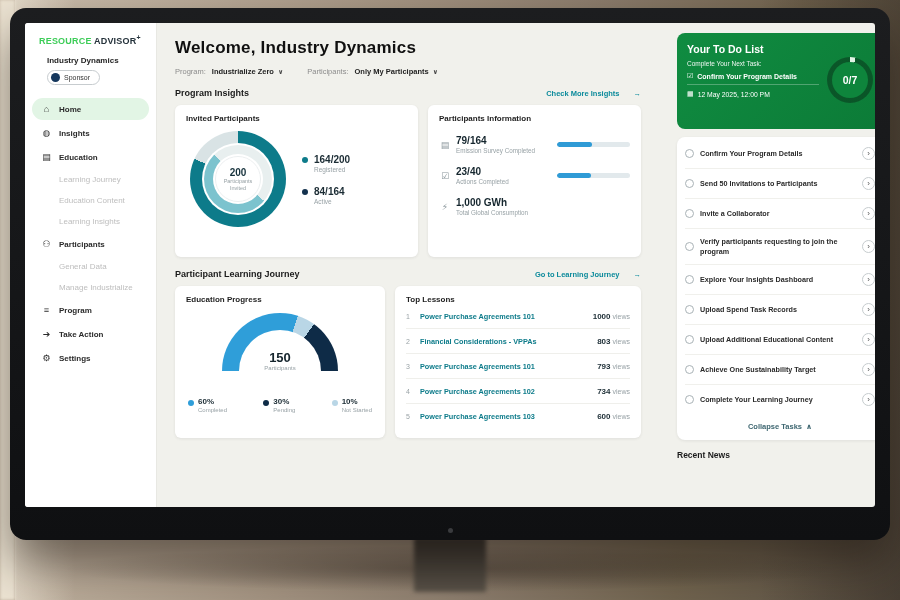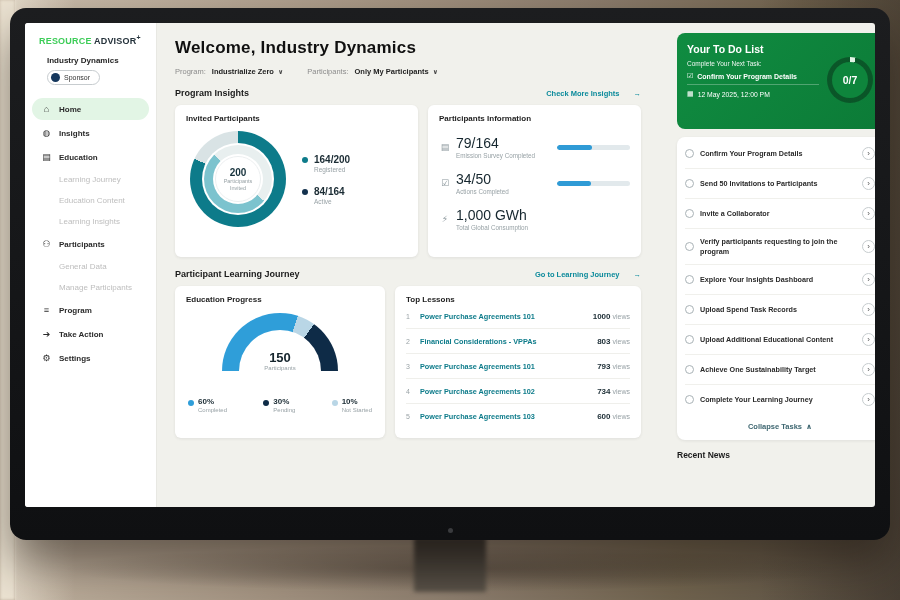--- a/index.html
+++ b/index.html
@@ -78,21 +78,21 @@
   .dot.dnavy { background:#0e2b47; }
   .dot.pale { background:#b9d6e6; }
   .leg-val { font-size:10px; font-weight:bold; color:#1b2c34; }
   .leg-lab { font-size:6.5px; color:#98a2a6; margin-top:1px; }
 
   
   .card.pinfo { flex:1; height:152px; }
   .info-row { display:flex; align-items:center; margin-top:12px; }
   .info-ico { width:12px; font-size:9px; color:#8b979c; text-align:center; }
   .info-col { margin-left:5px; width:97px; }
-  .i-val { font-size:14px; font-weight:normal; color:#15262e; }
+  .i-val { font-size:10px; font-weight:bold; color:#15262e; }
   .i-lab { font-size:6.3px; color:#98a2a6; margin-top:1px; }
   .pbar { flex:1; height:5px; border-radius:3px; background:#e2e9ec; margin-left:4px; overflow:hidden; }
   .pbar-fill { height:100%; border-radius:3px; background:#2f9bd6; }
 
   
   .card.edu { width:210px; height:152px; }
   .gauge-wrap { display:flex; flex-direction:column; align-items:center; margin-top:9px; }
   .gauge { position:relative; width:116px; height:58px; overflow:hidden; }
   .gauge-arc { position:absolute; left:0; top:0; width:116px; height:116px; border-radius:50%;
     background:conic-gradient(from 270deg,#2f9ed9 0deg 108deg,#b9d6e6 108deg 126deg,#0e2b47 126deg 180deg,rgba(0,0,0,0) 180deg 360deg); }
@@ -189,21 +189,21 @@
             <span>Learning Insights</span>
           </div>
           <div class="nav-item">
             <span class="nav-ico">⚇</span>
             <span>Participants</span>
           </div>
           <div class="nav-item sub">
             <span>General Data</span>
           </div>
           <div class="nav-item sub">
-            <span>Manage Participants</span>
+            <span>Manage Industrialize</span>
           </div>
           <div class="nav-item">
             <span class="nav-ico">≡</span>
             <span>Program</span>
           </div>
           <div class="nav-item">
             <span class="nav-ico">➔</span>
             <span>Take Action</span>
           </div>
           <div class="nav-item">
@@ -278,21 +278,21 @@
                 <div class="i-val">79/164</div>
                 <div class="i-lab">Emission Survey Completed</div>
               </div>
               <div class="pbar">
                 <div class="pbar-fill" style="width: 48%;"></div>
               </div>
             </div>
             <div class="info-row">
               <span class="info-ico">☑</span>
               <div class="info-col">
-                <div class="i-val">34/50</div>
+                <div class="i-val">23/40</div>
                 <div class="i-lab">Actions Completed</div>
               </div>
               <div class="pbar">
                 <div class="pbar-fill" style="width: 46%;"></div>
               </div>
             </div>
             <div class="info-row">
               <span class="info-ico">⚡</span>
               <div class="info-col" style="width:auto">
                 <div class="i-val">1,000 GWh</div>

